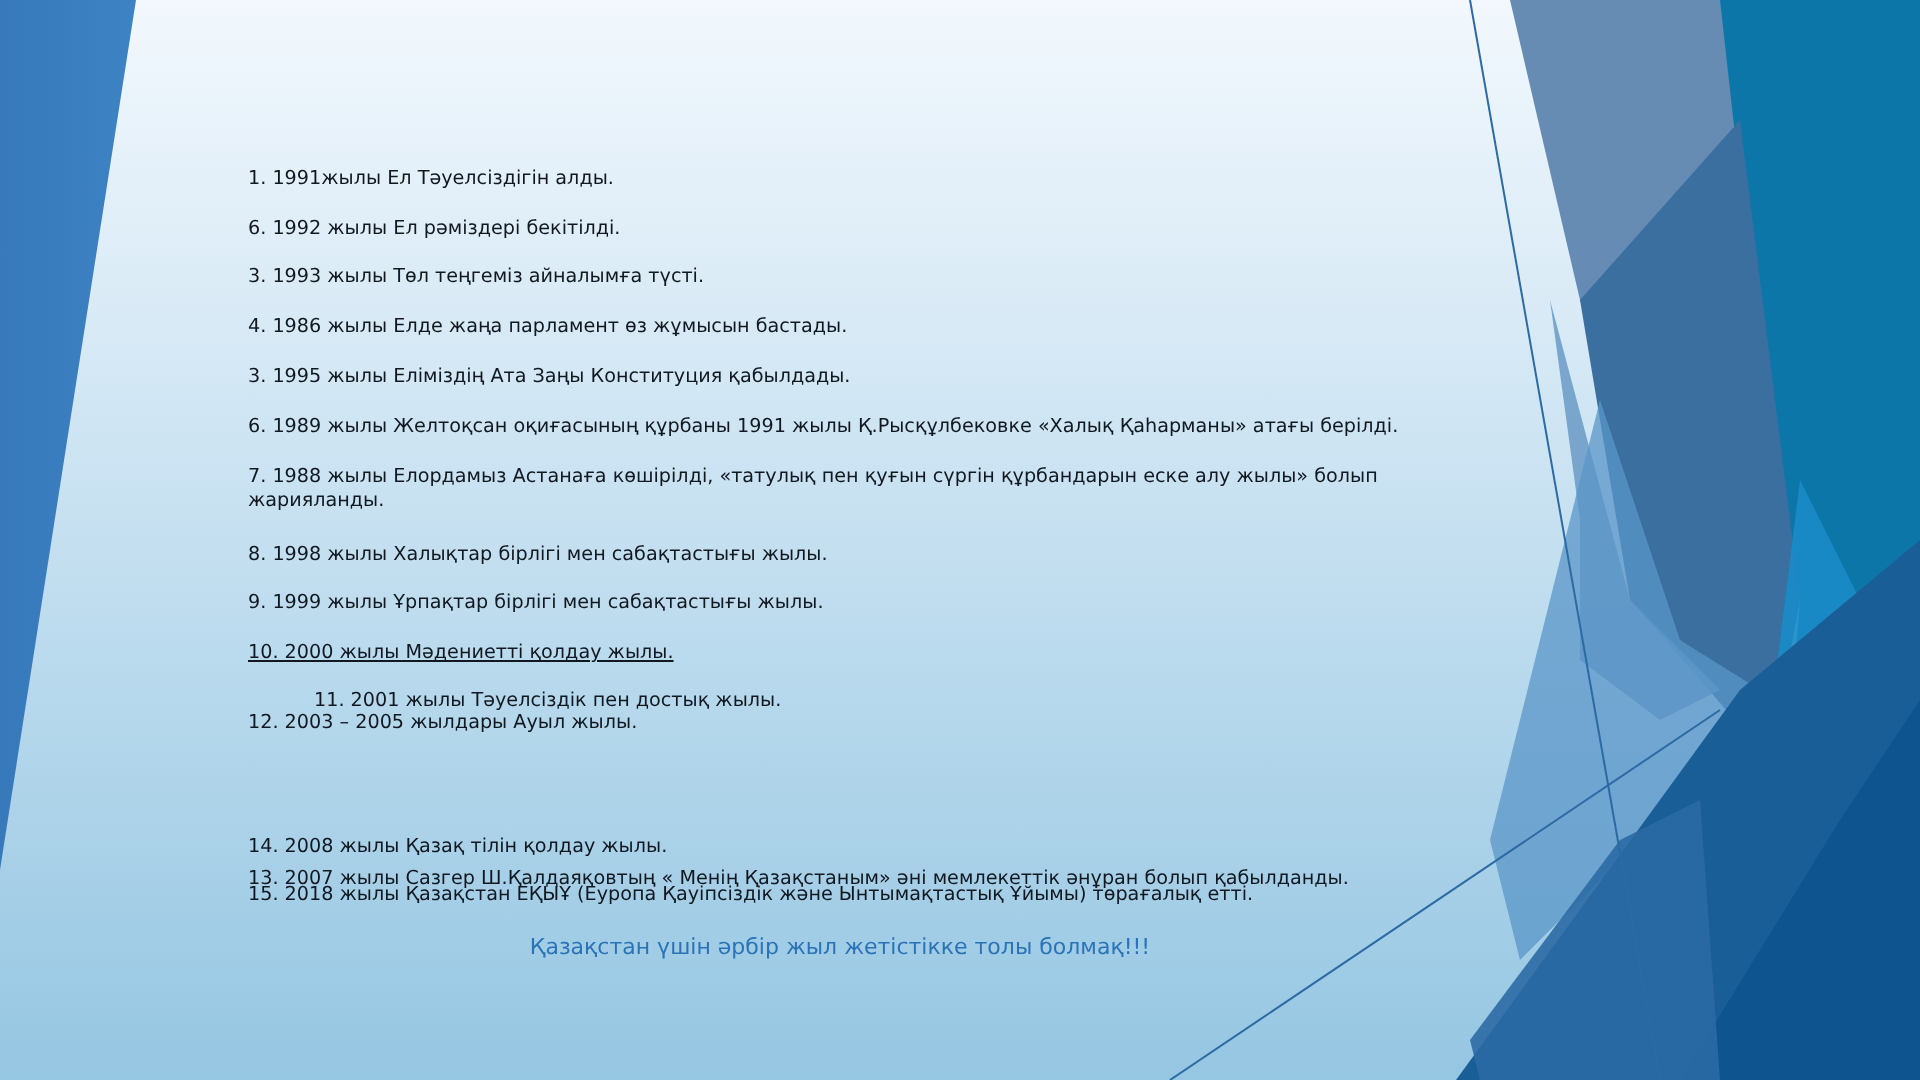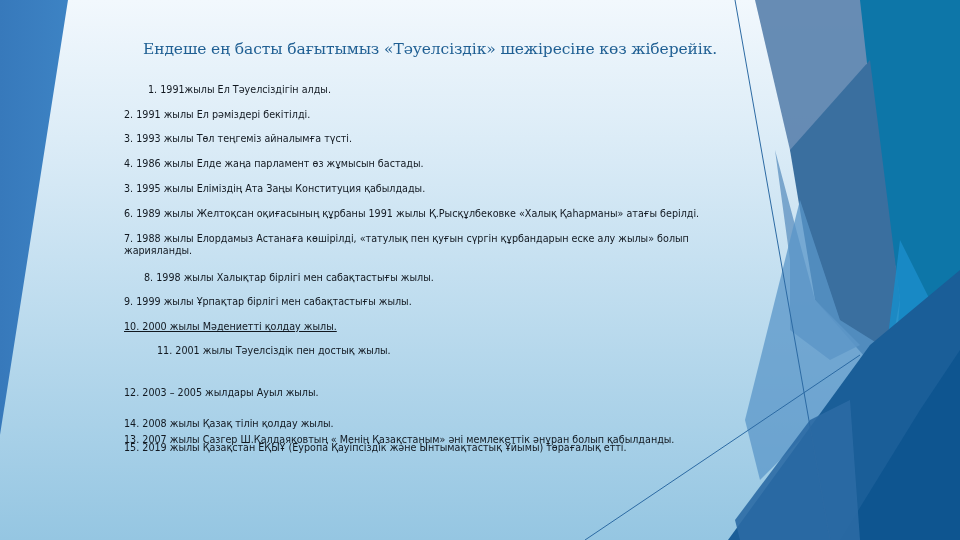--- a/index.html
+++ b/index.html
@@ -88,33 +88,33 @@
   <polygon points="900,240 930,300 905,430 870,460 885,360" fill="#1a8cc8" opacity="0.9"></polygon>
   <polygon points="728,540 870,345 960,270 960,540" fill="#1a5e98"></polygon>
   <polygon points="840,540 920,410 960,350 960,540" fill="#0e5590"></polygon>
   <polygon points="735,520 810,420 850,400 860,540 740,540" fill="#2b6aa4" opacity="0.9"></polygon>
 
   <line x1="735" y1="0" x2="830" y2="540" stroke="#2c6aa3" stroke-width="1"></line>
   <line x1="585" y1="540" x2="860" y2="355" stroke="#2c6aa3" stroke-width="1"></line>
 </svg>
 
 <div class="slide-content">
-  <h1 class="slide-title">Ендеше ең басты бағытымыз «Тәуелсіздік» шежіресіне көз жіберейік.</h1>
 
   <ul class="events-list">
-    <li class="event-item" style="position:absolute;top:0px;margin-left:24px;">1. 1991жылы Ел Тәуелсіздігін алды.</li>
-    <li class="event-item" style="position:absolute;top:25px;">2. 1991 жылы Ел рәміздері бекітілді.</li>
+    <li class="event-item" style="position:absolute;top:0px;">1. 1991жылы Ел Тәуелсіздігін алды.</li>
+    <li class="event-item" style="position:absolute;top:25px;">6. 1992 жылы Ел рәміздері бекітілді.</li>
     <li class="event-item" style="position:absolute;top:49px;">3. 1993 жылы Төл теңгеміз айналымға түсті.</li>
     <li class="event-item" style="position:absolute;top:74px;">4. 1986 жылы Елде жаңа парламент өз жұмысын бастады.</li>
     <li class="event-item" style="position:absolute;top:99px;">3. 1995 жылы Еліміздің Ата Заңы Конституция қабылдады.</li>
     <li class="event-item" style="position:absolute;top:124px;width:600px;">6. 1989 жылы Желтоқсан оқиғасының құрбаны 1991 жылы Қ.Рысқұлбековке «Халық Қаһарманы» атағы берілді.</li>
     <li class="event-item" style="position:absolute;top:149px;width:585px;">7. 1988 жылы Елордамыз Астанаға көшірілді, «татулық пен қуғын сүргін құрбандарын еске алу жылы» болып жарияланды.</li>
-    <li class="event-item" style="position:absolute;top:188px;margin-left:20px;">8. 1998 жылы Халықтар бірлігі мен сабақтастығы жылы.</li>
+    <li class="event-item" style="position:absolute;top:188px;">8. 1998 жылы Халықтар бірлігі мен сабақтастығы жылы.</li>
     <li class="event-item" style="position:absolute;top:212px;text-align:center;">9. 1999 жылы Ұрпақтар бірлігі мен сабақтастығы жылы.</li>
     <li class="event-item" style="position:absolute;top:237px;text-decoration:underline;">10. 2000 жылы Мәдениетті қолдау жылы.</li>
     <li class="event-item" style="position:absolute;top:261px;margin-left:33px;">11. 2001 жылы Тәуелсіздік пен достық жылы.</li>
-    <li class="event-item" style="position:absolute;top:303px;text-align:center;">12. 2003 – 2005 жылдары Ауыл жылы.</li>
+    <li class="event-item" style="position:absolute;top:272px;text-align:center;">12. 2003 – 2005 жылдары Ауыл жылы.</li>
     <li class="event-item" style="position:absolute;top:310px;width:600px;margin-top:40px;">13. 2007 жылы Сазгер Ш.Қалдаяқовтың « Менің Қазақстаным» әні мемлекеттік әнұран болып қабылданды.</li>
     <li class="event-item" style="position:absolute;top:334px;">14. 2008 жылы Қазақ тілін қолдау жылы.</li>
-    <li class="event-item" style="position:absolute;top:358px;width:600px;">15. 2019 жылы Қазақстан ЕҚЫҰ (Еуропа Қауіпсіздік және Ынтымақтастық Ұйымы) төрағалық етті.</li>
+    <li class="event-item" style="position:absolute;top:358px;width:600px;">15. 2018 жылы Қазақстан ЕҚЫҰ (Еуропа Қауіпсіздік және Ынтымақтастық Ұйымы) төрағалық етті.</li>
   </ul>
 
+  <p class="closing-line">Қазақстан үшін әрбір жыл жетістікке толы болмақ!!!</p>
 </div>
 
 </body></html>

